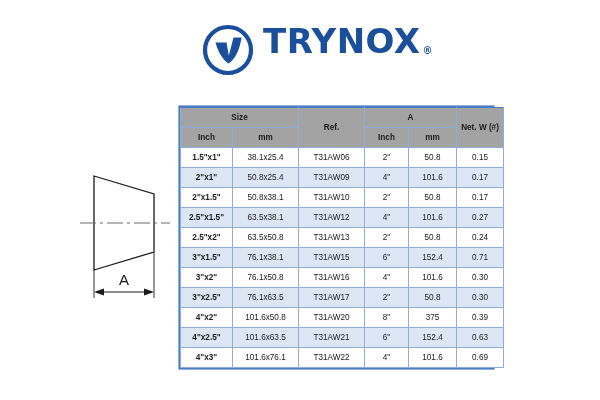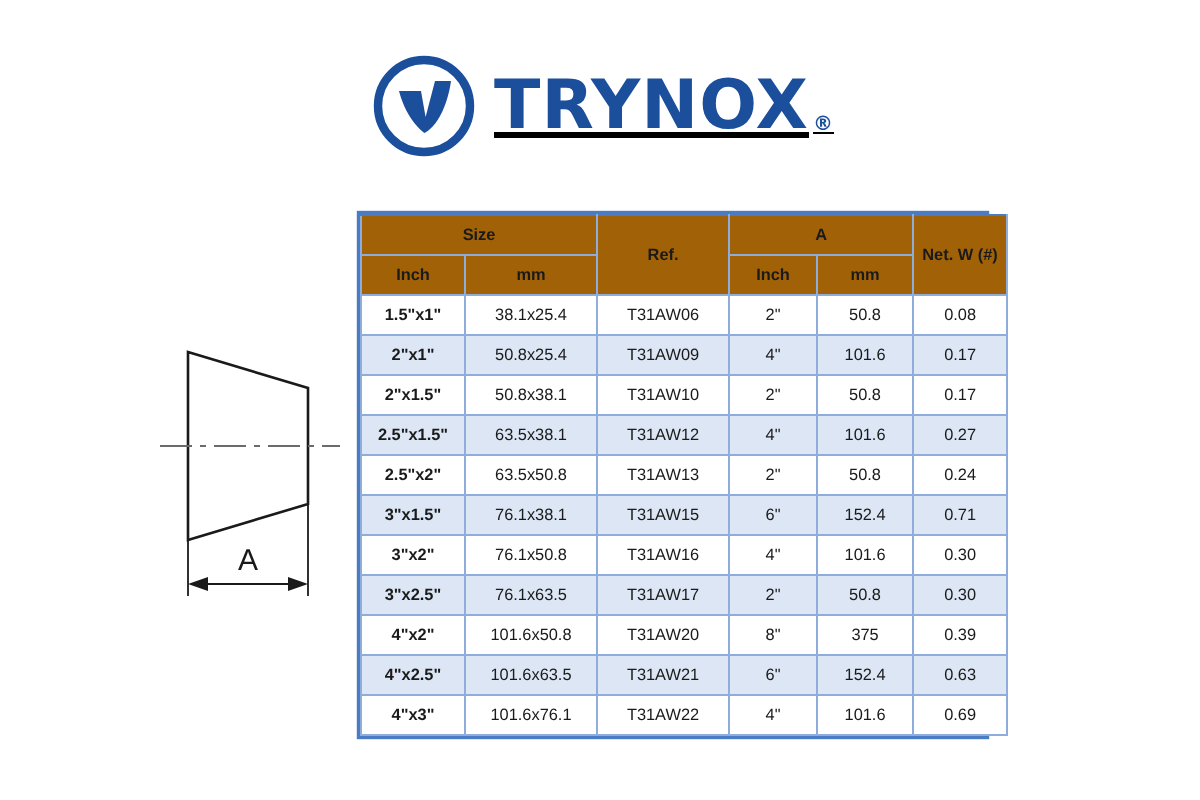--- a/index.html
+++ b/index.html
@@ -11,28 +11,27 @@
     height: 400px;
     background: #ffffff;
     font-family: "Liberation Sans", sans-serif;
     overflow: hidden;
     position: relative;
   }
 
   
   #logo-area {
     position: absolute;
-    left: 186px;
+    left: 202px;
     top: 24px;
     width: 230px;
     height: 58px;
     display: flex;
-    align-items: center;
+    align-items: flex-start;
     gap: 9px;
-    text-decoration: underline;
   }
   #logo-mark {
     width: 52px;
     height: 52px;
     flex: 0 0 52px;
   }
   #logo-wordmark {
     font-family: "DejaVu Sans", sans-serif;
     font-weight: bold;
     font-size: 34px;
@@ -79,21 +78,21 @@
     font-size: 8.2px;
     text-align: center;
     padding: 0;
     height: 19px;
     color: #1a1a1a;
     white-space: nowrap;
     overflow: hidden;
   }
   table.spec th {
     font-weight: bold;
-    background: #a16207;
+    background: #a3a3a3;
   }
   th.subhead {
     background: #cddcf0;
   }
   th.tall {
     background: #dce6f4;
   }
   tr.row-odd td {
     background: #ffffff;
   }
@@ -172,21 +171,21 @@
         <th class="subhead">mm</th>
       </tr>
     </thead>
     <tbody id="spec-body">
         <tr class="row-odd">
           <td class="size-inch">1.5"x1"</td>
           <td>38.1x25.4</td>
           <td>T31AW06</td>
           <td>2"</td>
           <td>50.8</td>
-          <td>0.08</td>
+          <td>0.15</td>
         </tr>
         <tr class="row-even">
           <td class="size-inch">2"x1"</td>
           <td>50.8x25.4</td>
           <td>T31AW09</td>
           <td>4"</td>
           <td>101.6</td>
           <td>0.17</td>
         </tr>
         <tr class="row-odd">

